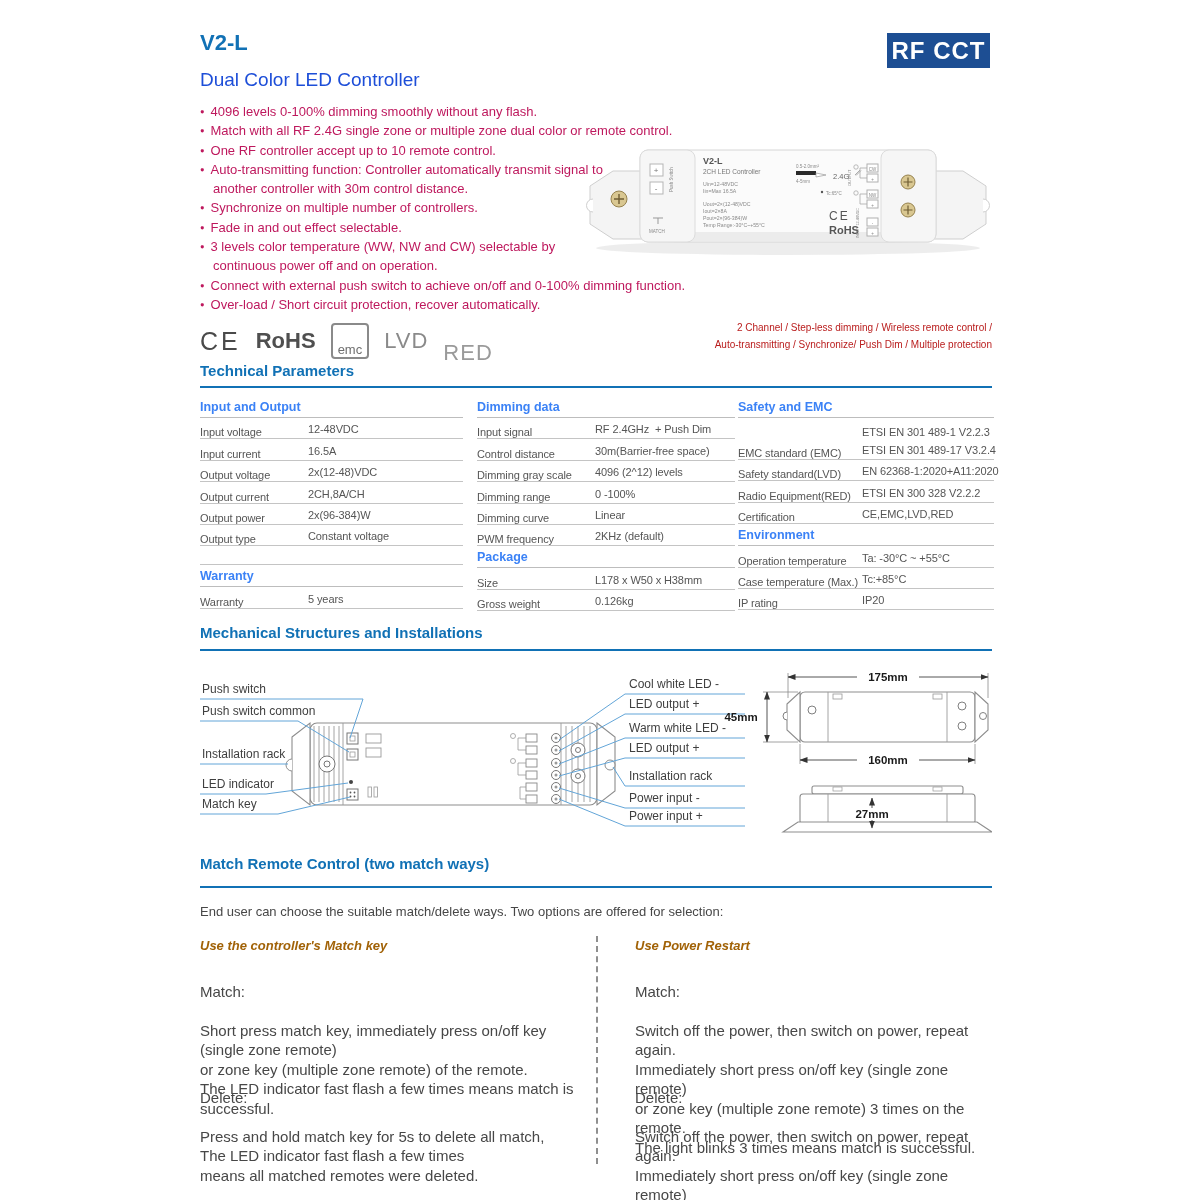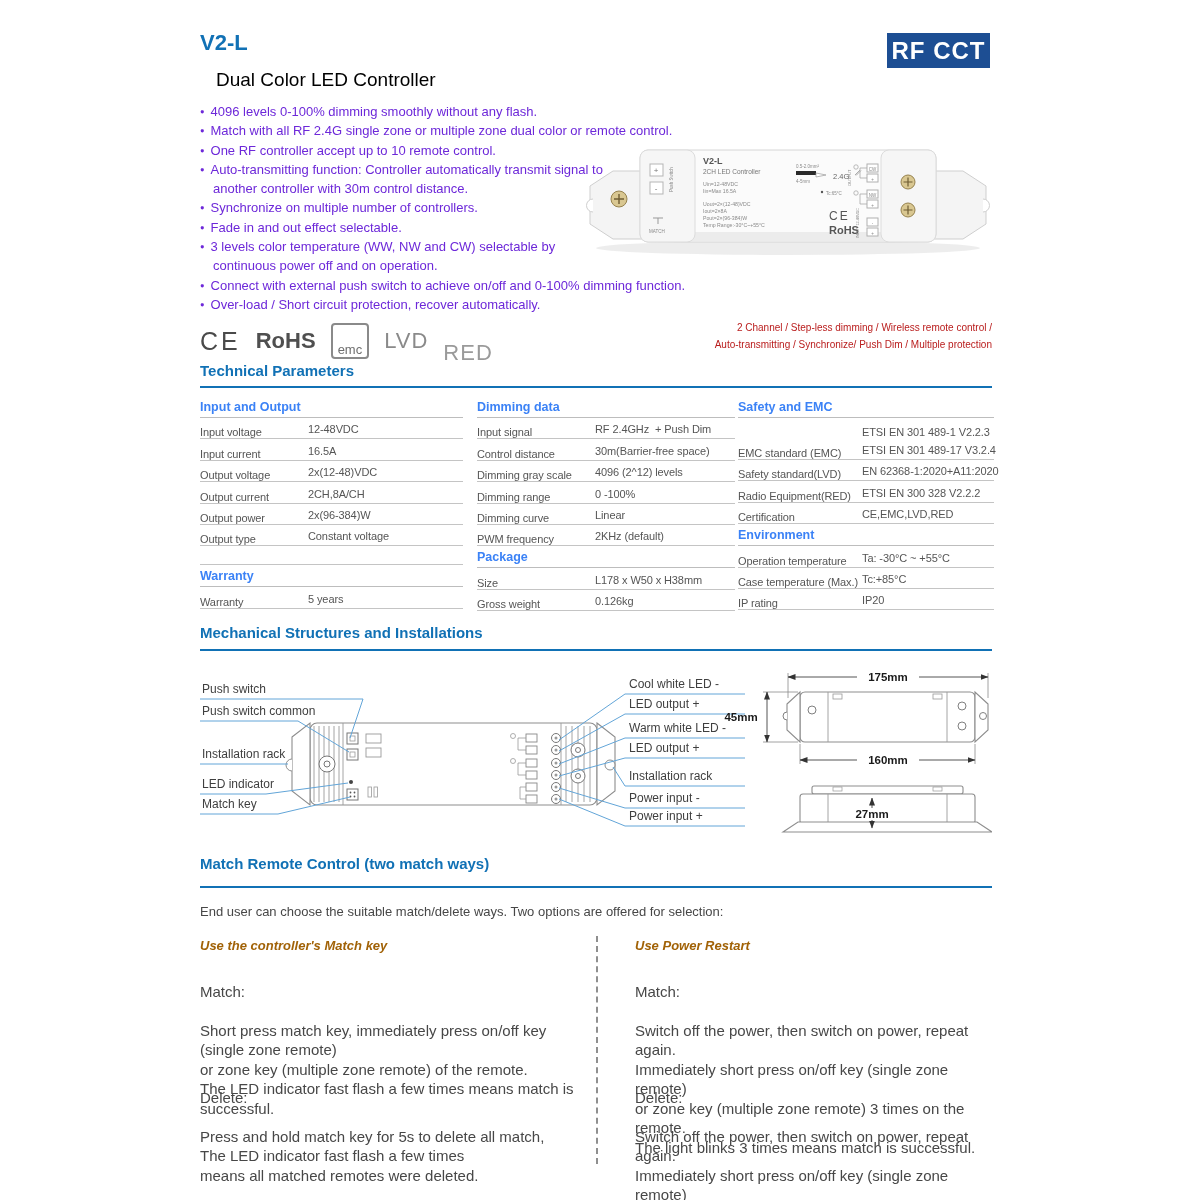--- a/index.html
+++ b/index.html
@@ -5,24 +5,24 @@
   :root { --accent:#1171b5; --badge:#1d4e93; }
   * { box-sizing:border-box; margin:0; padding:0; }
   body { background:#fff; }
   #page { position:relative; width:1200px; height:1200px; background:#fff;
           font-family:"Liberation Sans", sans-serif; overflow:hidden; }
 
   .model-title { position:absolute; left:200px; top:30px; font-size:22px; font-weight:700; color:var(--accent); }
   .badge { position:absolute; left:887px; top:33px; width:103px; height:35px; background:var(--badge);
            color:#fff; font-size:24px; font-weight:700; display:flex; align-items:center; justify-content:center;
            letter-spacing:1px; }
-  .subtitle { position:absolute; left:200px; top:69px; font-size:19px; color:#000000;margin-left:16px; }
+  .subtitle { position:absolute; left:200px; top:69px; font-size:19px; color:#1d4ed8; }
 
   .features { position:absolute; left:200px; top:102px; width:655px; list-style:none; }
-  .feature { font-size:13px; line-height:19.3px; color:#6d28d9; white-space:pre-line;
+  .feature { font-size:13px; line-height:19.3px; color:#be185d; white-space:pre-line;
              padding-left:13px; text-indent:-13px; }
   .feature::before { content:"●"; font-size:7.5px; margin-right:6px; vertical-align:2px; }
 
   .photo { position:absolute; left:583px; top:142px; }
 
   .certs { position:absolute; left:200px; top:316px; display:flex; align-items:center; gap:15px; color:#4f4f4f; }
   .cert-ce  { font-size:25px; font-weight:400; letter-spacing:3px; color:#4a4a4a; }
   .cert-rohs{ font-size:22px; font-weight:700; color:#4f4f4f; }
   .cert-emc { font-size:13px; border:2px solid #8a8a8a; border-radius:4px; padding:16px 5px; height:21px;
               line-height:18px; color:#6e6e6e; }

